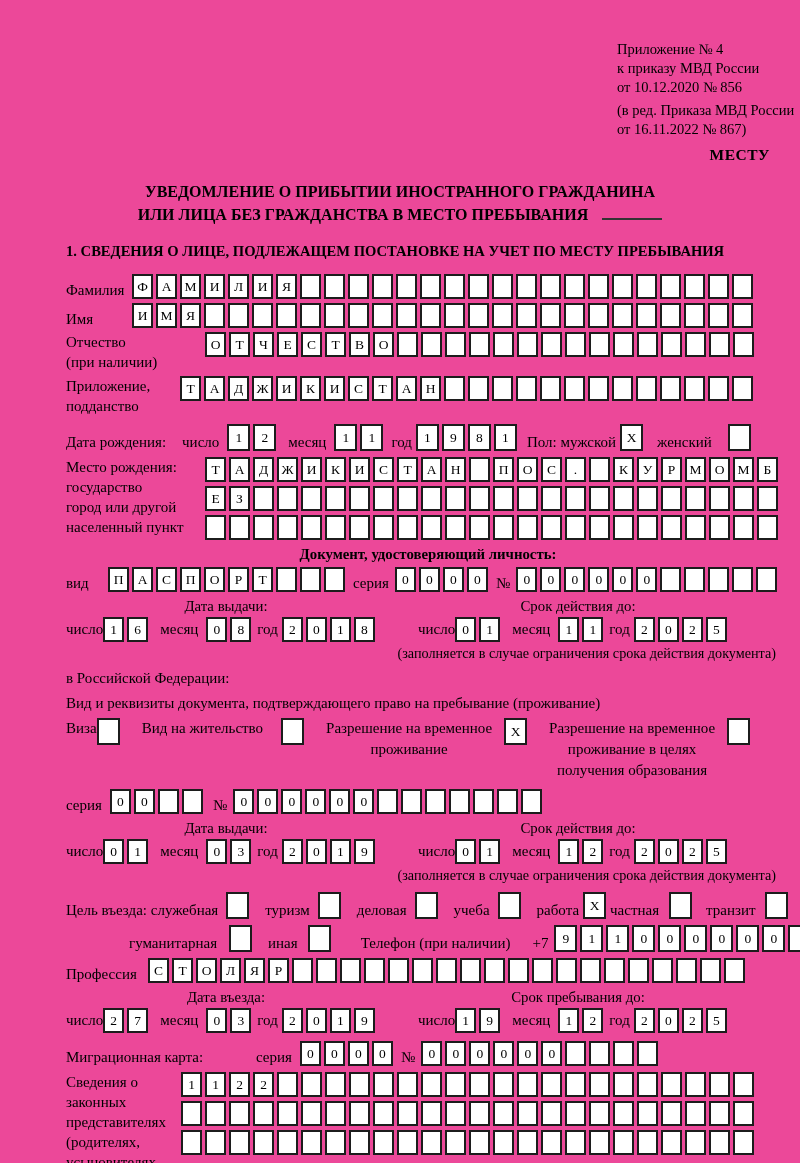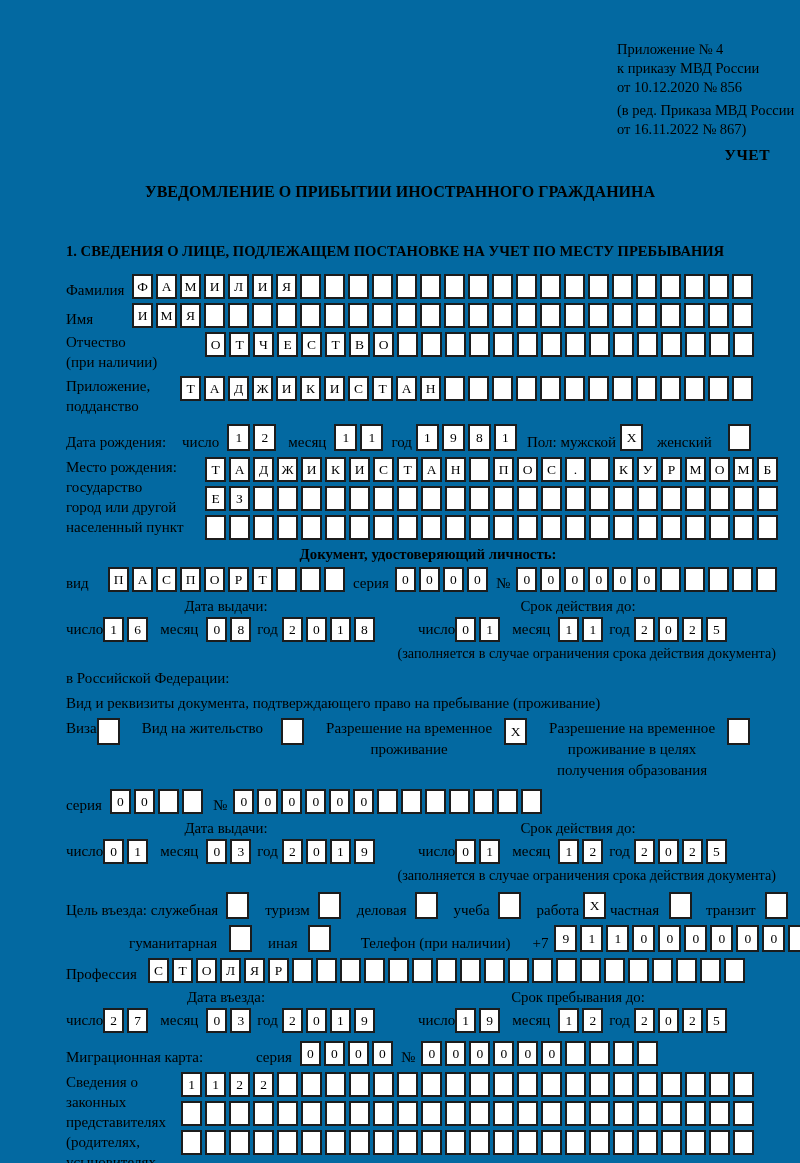--- a/index.html
+++ b/index.html
@@ -1,16 +1,16 @@
 <!DOCTYPE html>
 <html><head>
 <meta charset="utf-8">
 <style>
   html,body{margin:0;padding:0;background:#fff;}
-  .page{position:relative;width:800px;height:1163px;background:#0369a1;color:#000;
+  .page{position:relative;width:800px;height:1163px;background:#ec4899;color:#000;
         font-family:"Liberation Serif","DejaVu Serif",serif;font-size:15px;overflow:hidden;}
   .annex{position:absolute;left:617px;top:40px;font-size:14.5px;line-height:19px;}
   .annex .rev{margin-top:4px;}
   .forma{position:absolute;right:30px;top:146px;font-weight:bold;font-size:15.5px;letter-spacing:.5px;}
   .title{position:absolute;left:0;right:0;top:180px;text-align:center;font-weight:bold;font-size:16px;line-height:23px;}
   .title-blank{display:inline-block;width:60px;border-bottom:2px solid #333;margin-left:14px;height:14px;}
   .main{position:absolute;left:66px;right:10px;top:243px;}
   .section{font-weight:bold;font-size:14.6px;}
   .frow{display:flex;align-items:flex-end;margin-top:4px;white-space:nowrap;}
   .frow.top{align-items:flex-start;}
@@ -43,24 +43,27 @@
 <div class="page">
 
   <div class="annex">
     <div>Приложение № 4</div>
     <div>к приказу МВД России</div>
     <div>от 10.12.2020 № 856</div>
     <div class="rev">(в ред. Приказа МВД России</div>
     <div>от 16.11.2022 № 867)</div>
   </div>
 
-  <div class="forma">УЧЕТ</div>
+  <div class="forma">МЕСТУ</div>
 
   <div class="title">
     <div>УВЕДОМЛЕНИЕ О ПРИБЫТИИ ИНОСТРАННОГО ГРАЖДАНИНА</div>
+    <div>
+      <span>ИЛИ ЛИЦА БЕЗ ГРАЖДАНСТВА В МЕСТО ПРЕБЫВАНИЯ</span><span class="title-blank"></span>
+    </div>
   </div>
 
   <div class="main">
     <div class="section">1. СВЕДЕНИЯ О ЛИЦЕ, ПОДЛЕЖАЩЕМ ПОСТАНОВКЕ НА УЧЕТ ПО МЕСТУ ПРЕБЫВАНИЯ</div>
 
     <div class="frow mt14">
       <span class="lbl w66">Фамилия</span>
       <span class="cells">
           <span class="cell">Ф</span>
           <span class="cell">А</span>

